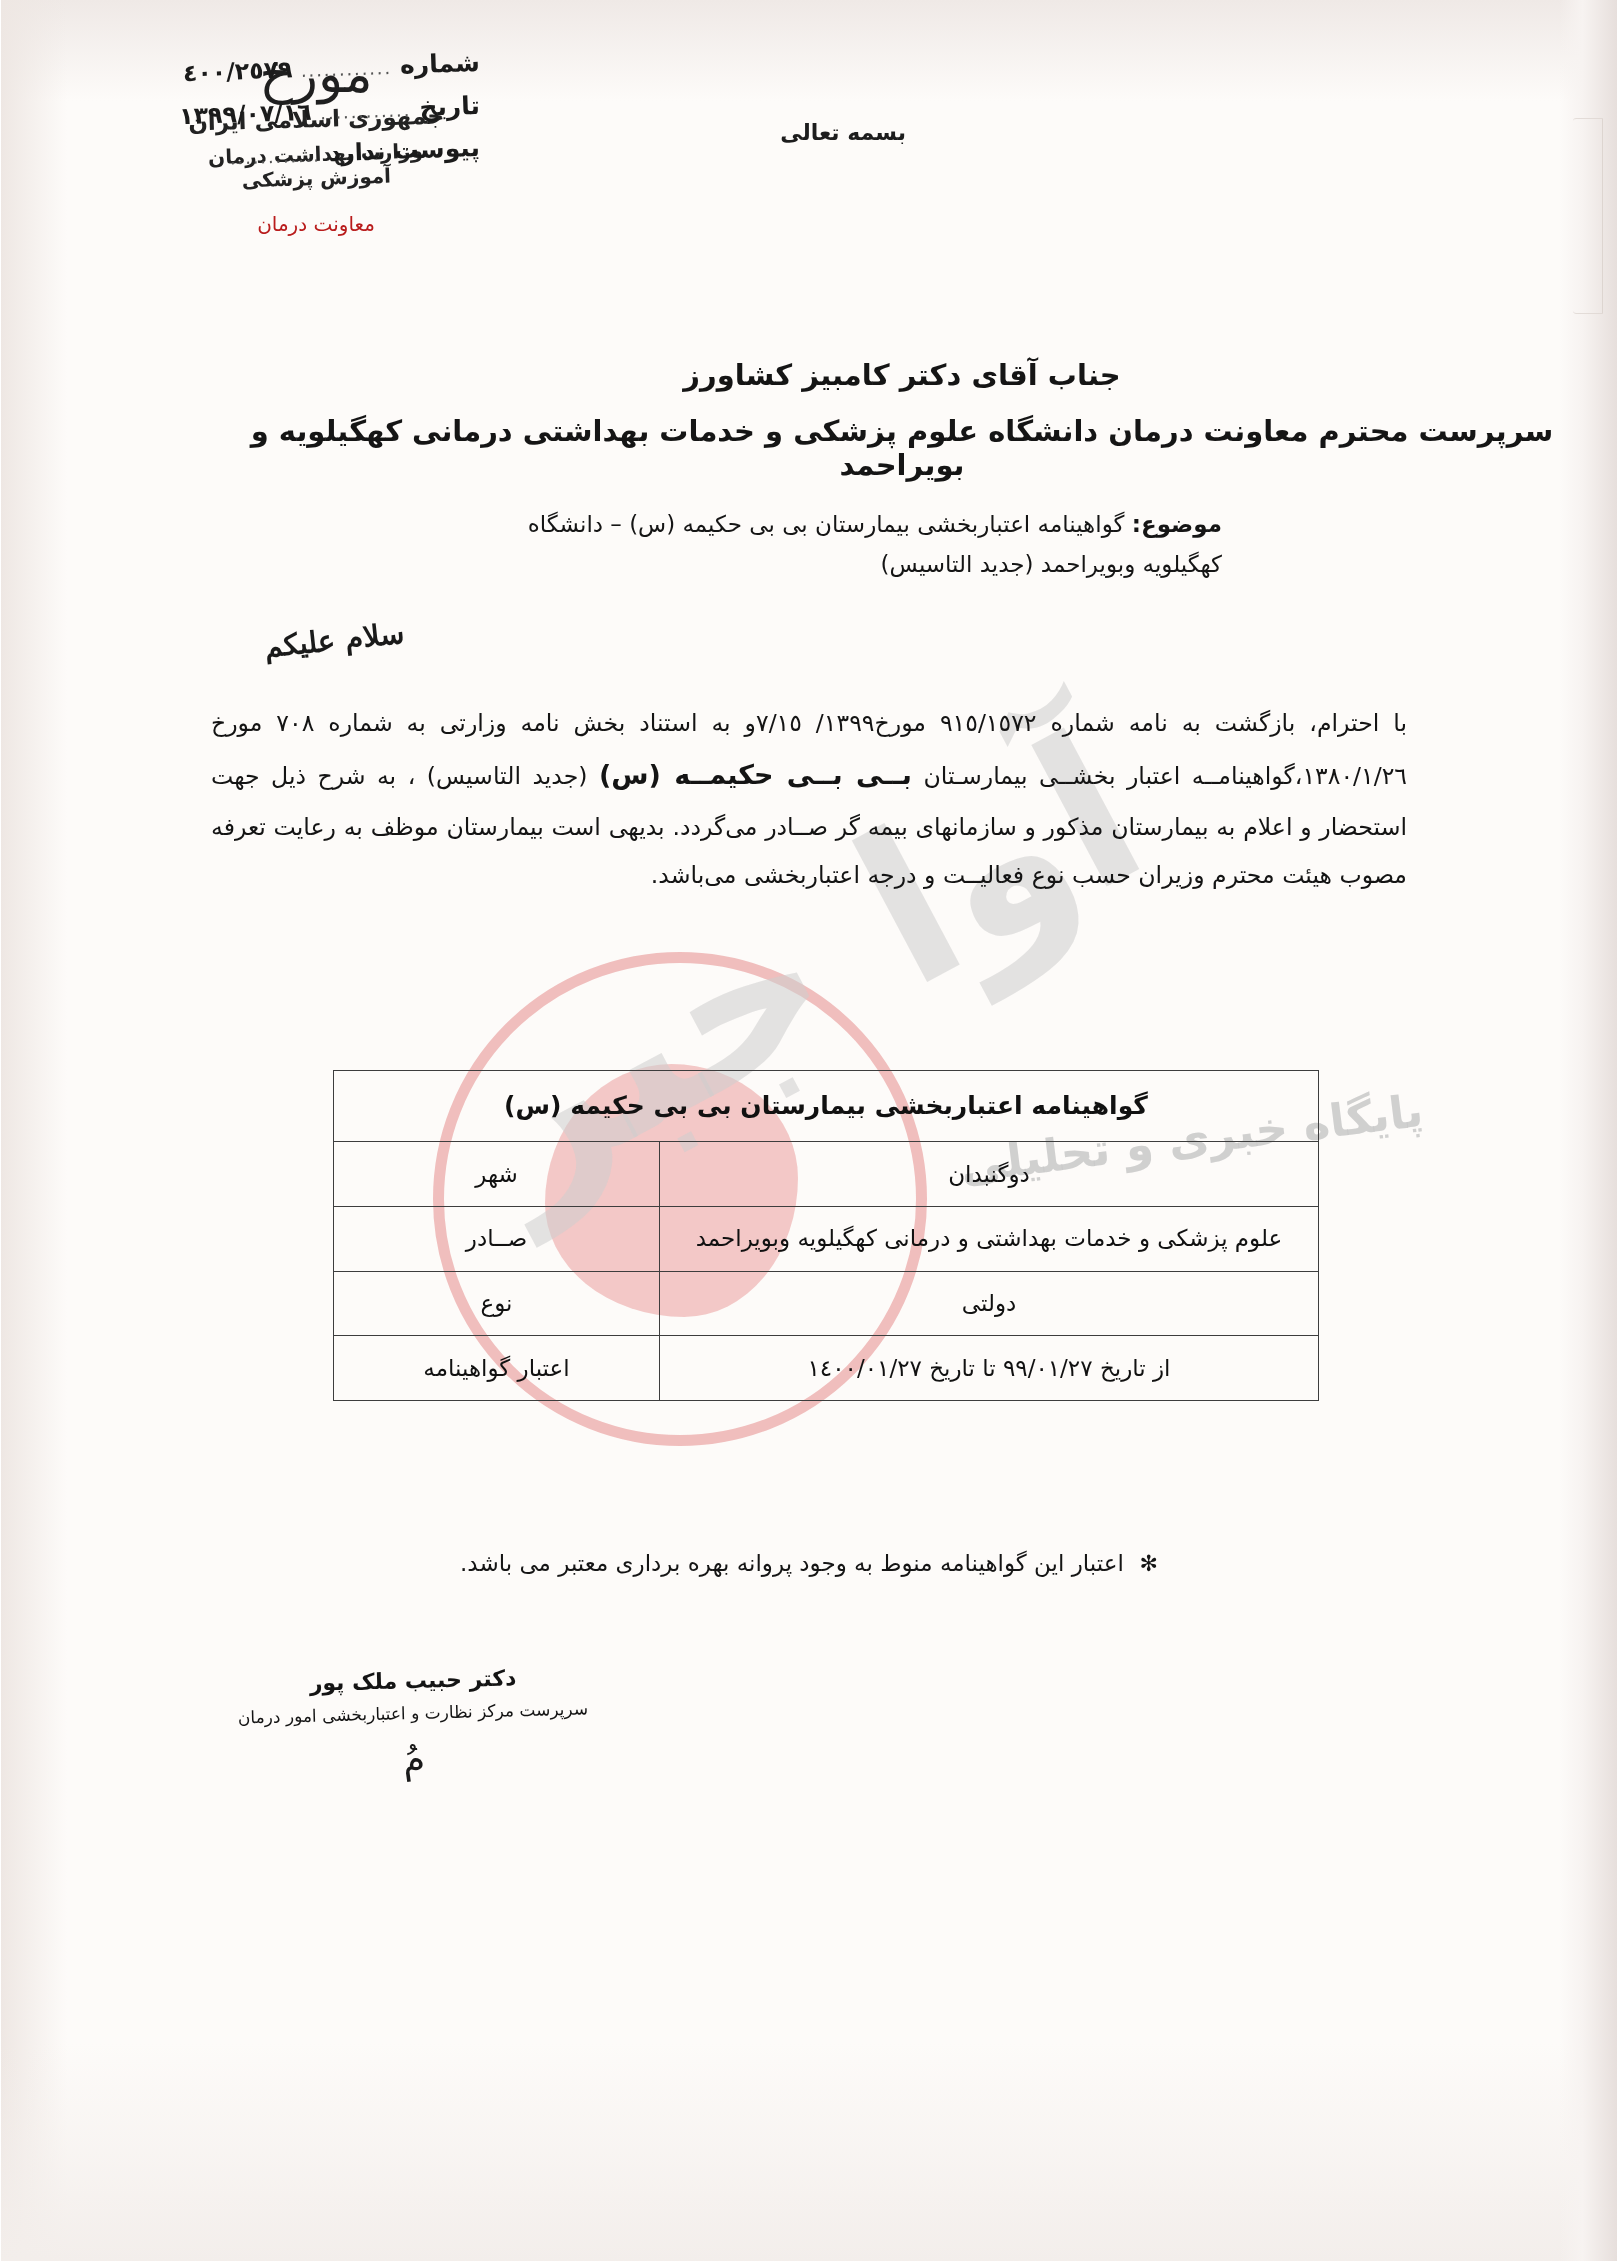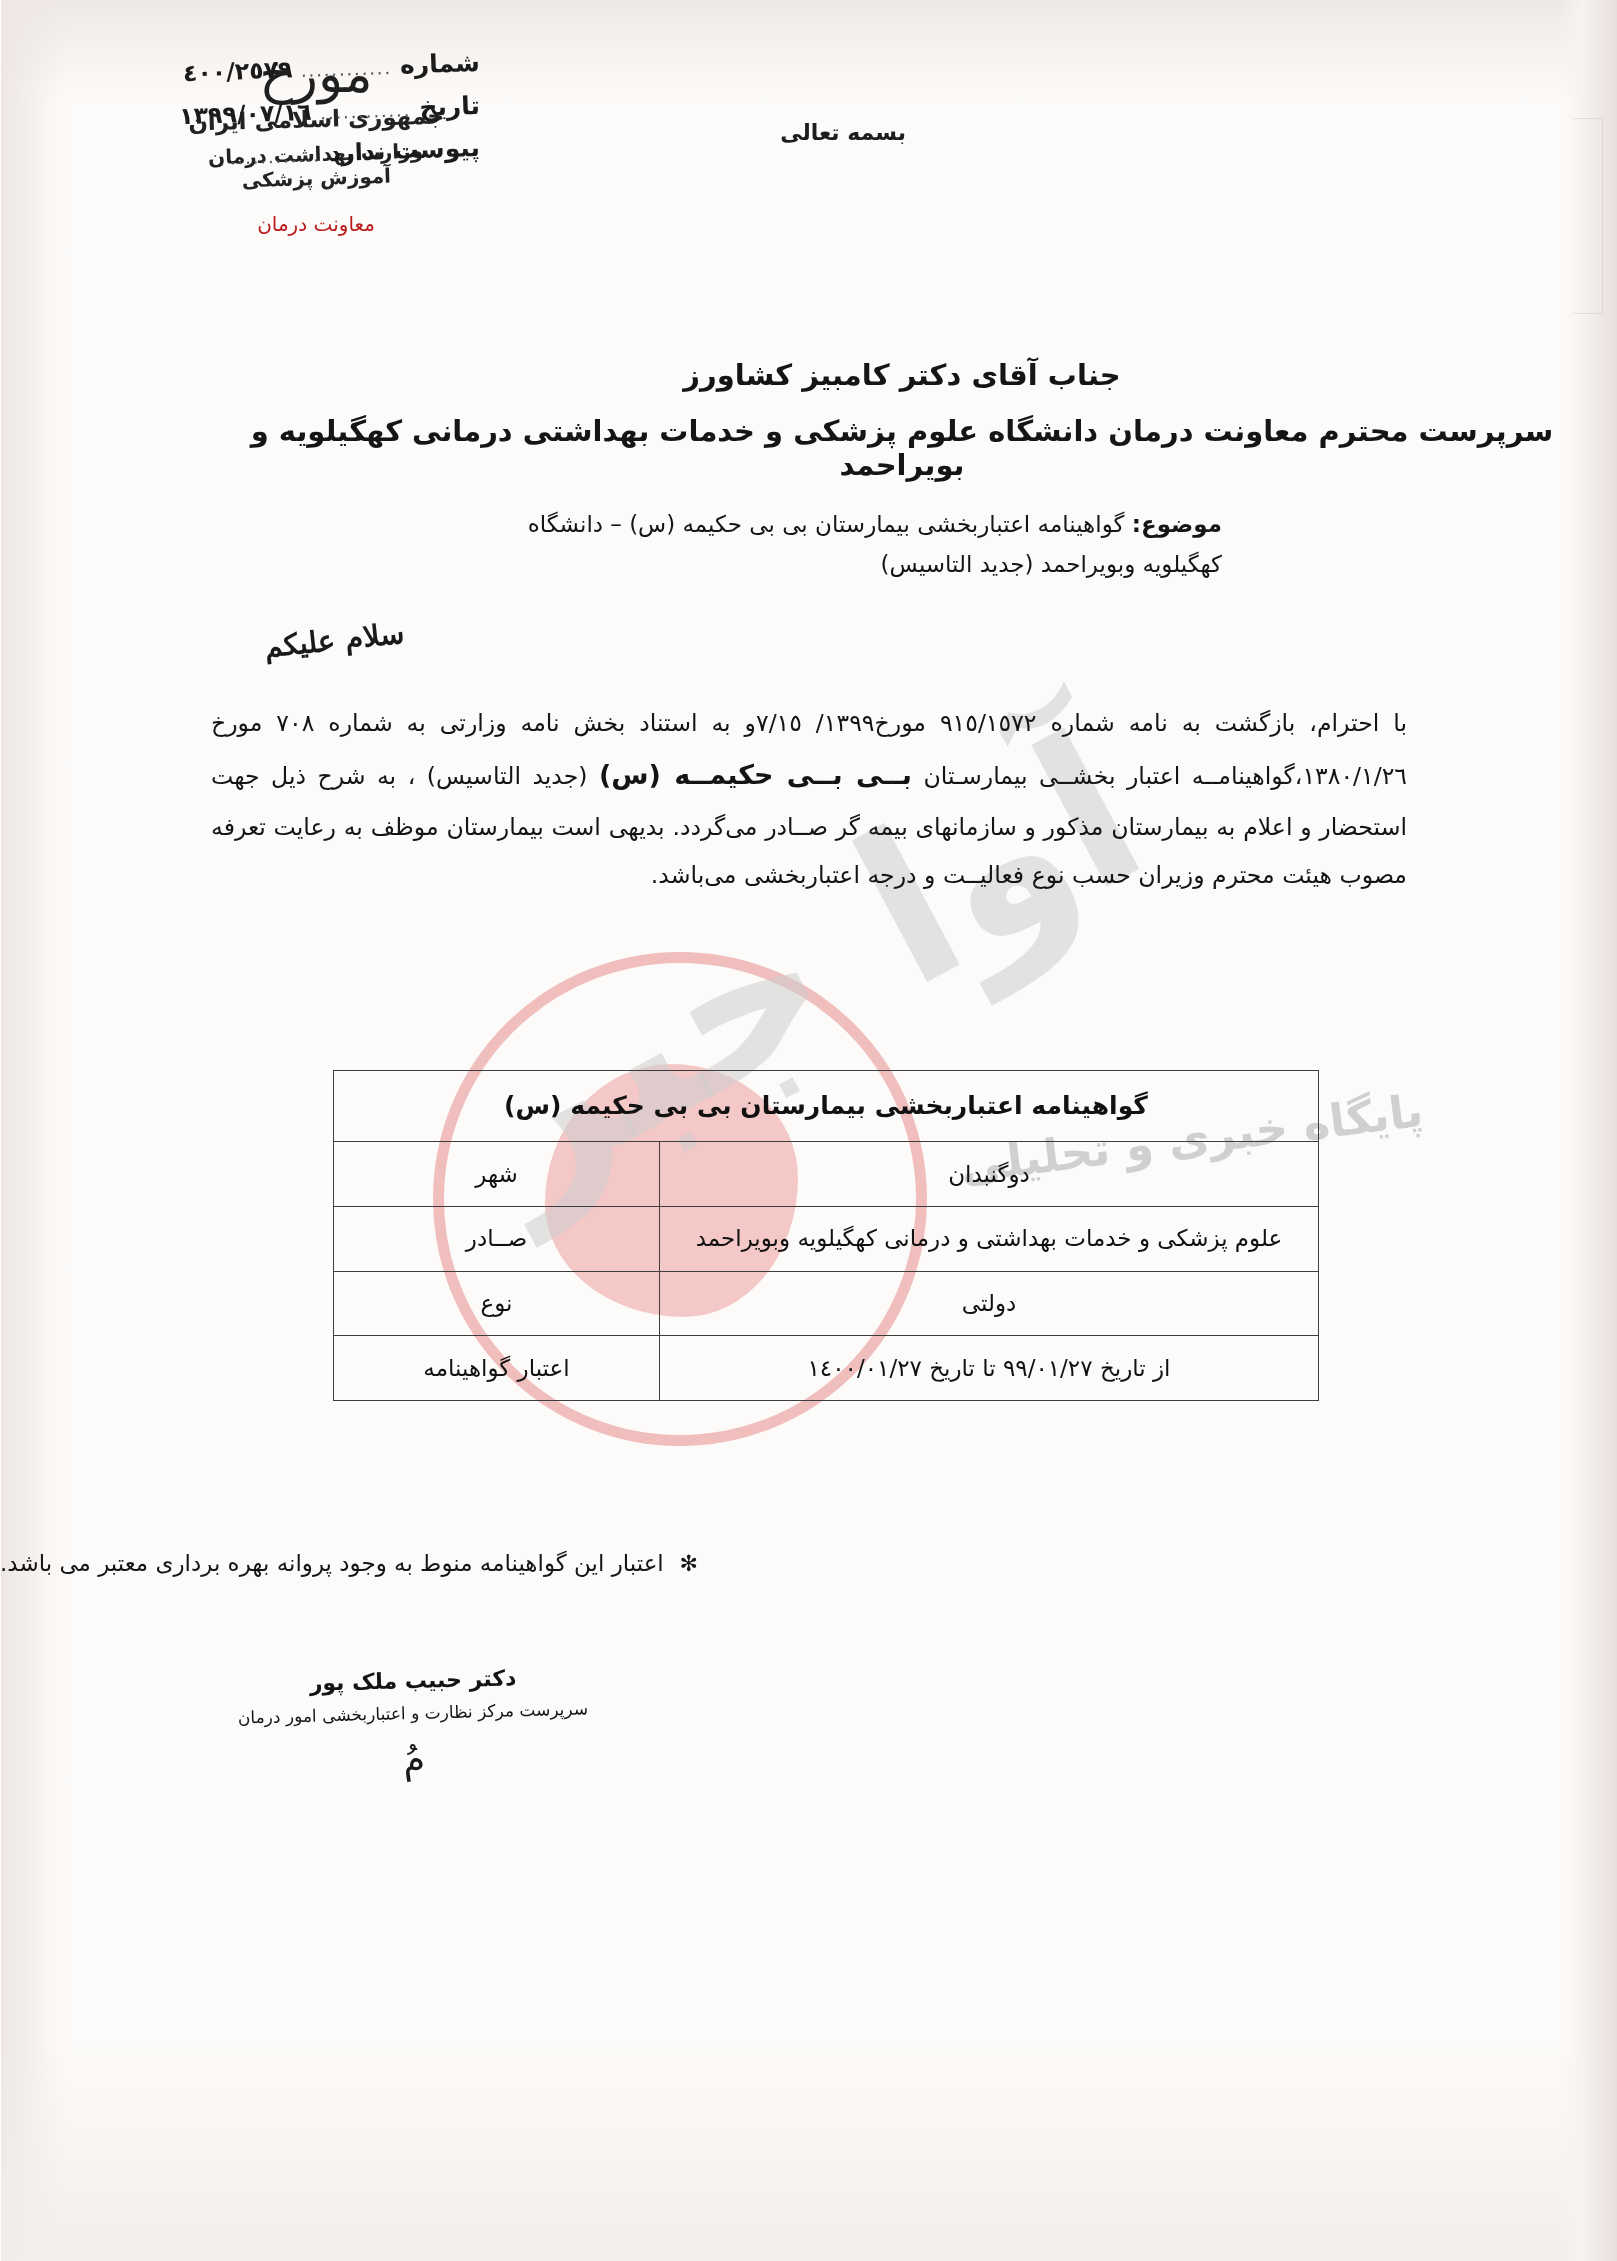--- a/index.html
+++ b/index.html
@@ -241,21 +241,21 @@
   .cert-table td.label-cell {
     width: 295px;
     font-weight: 400;
   }
 
   .note {
     position: absolute;
     top: 1550px;
     right: 0;
     width: 100%;
-    text-align: left;
+    text-align: center;
     font-size: 23px;
     color: #151515;
   }
   .note .star { font-size: 22px; margin-left: 8.4px; }
 
   
   .signature {
     position: absolute;
     top: 1668px;
     left: 211px;

